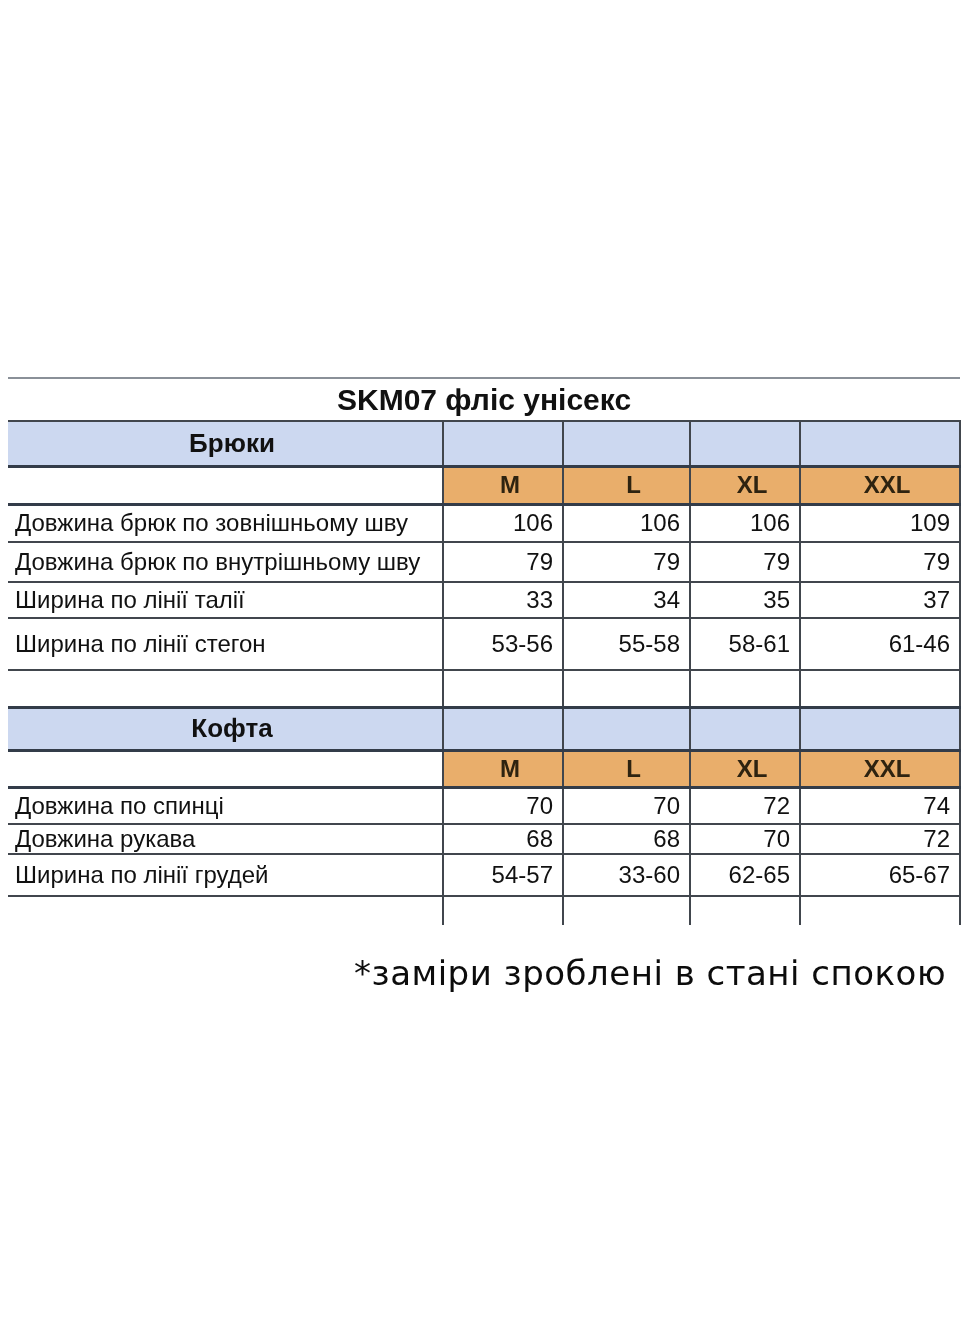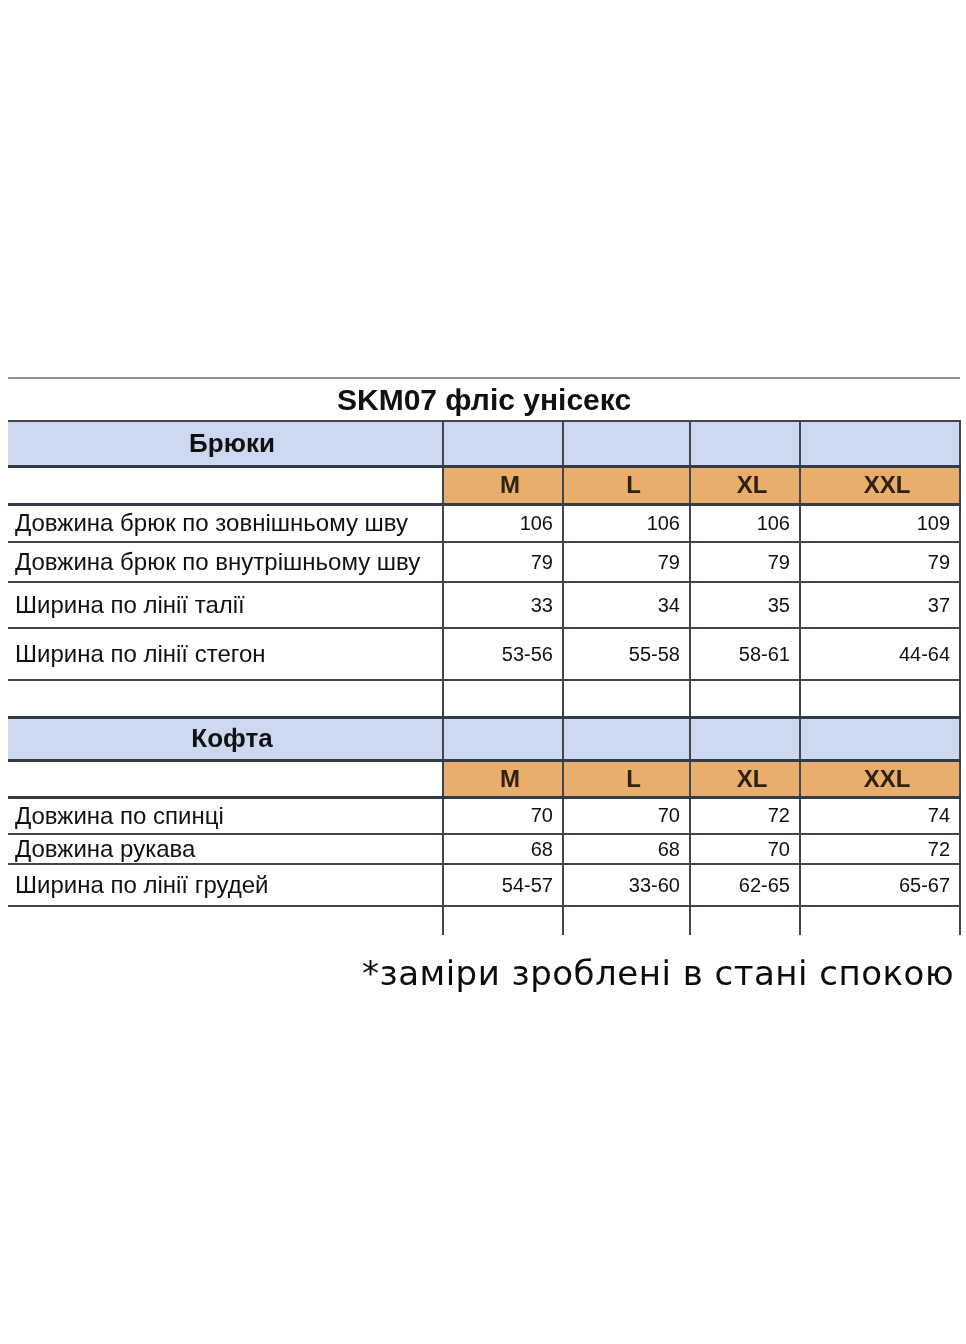--- a/index.html
+++ b/index.html
@@ -37,26 +37,26 @@
     font-size: 30px;
     text-align: center;
   }
 
   .blue   { background: var(--section-header-bg, #ccd8f0); }
   .orange { background: var(--size-header-bg, #e9ae6b); }
 
   .section-name { font-weight: bold; font-size: 26px; text-align: center; }
   .size-h { font-weight: bold; font-size: 24px; text-align: center; color: #2e2310; }
   .lbl { font-size: 24px; text-align: left;  padding-left: 7px; margin-left: 30px; }
-  .val { font-size: 20px; text-align: right; padding-right: 9px; }
+  .val { font-size: 24px; text-align: right; padding-right: 9px; }
 
   .footnote {
     position: absolute;
     top: 953px;
-    right: 12px;
+    right: 20px;
     font-family: "DejaVu Sans", sans-serif;
     font-size: 34px;
     color: #0c0c0c;
     letter-spacing: 0.5px;
     text-align: right;
   }
 </style>
 </head>
 <body>
 
@@ -101,34 +101,34 @@
     </tr>
 
     <tr class="std" style="height:40px">
       <td class="lbl">Довжина брюк по внутрішньому шву</td>
       <td class="v val">79</td>
       <td class="v val">79</td>
       <td class="v val">79</td>
       <td class="v re val">79</td>
     </tr>
 
-    <tr class="std" style="height:46px">
+    <tr class="std" style="height:36px">
       <td class="lbl">Ширина по лінії талії</td>
       <td class="v val">33</td>
       <td class="v val">34</td>
       <td class="v val">35</td>
       <td class="v re val">37</td>
     </tr>
 
     <tr class="std" style="height:52px">
       <td class="lbl">Ширина по лінії стегон</td>
       <td class="v val">53-56</td>
       <td class="v val">55-58</td>
       <td class="v val">58-61</td>
-      <td class="v re val">44-64</td>
+      <td class="v re val">61-46</td>
     </tr>
 
     <tr class="heavy" style="height:37px">
       <td></td>
       <td class="v"></td>
       <td class="v"></td>
       <td class="v"></td>
       <td class="v re"></td>
     </tr>
 

